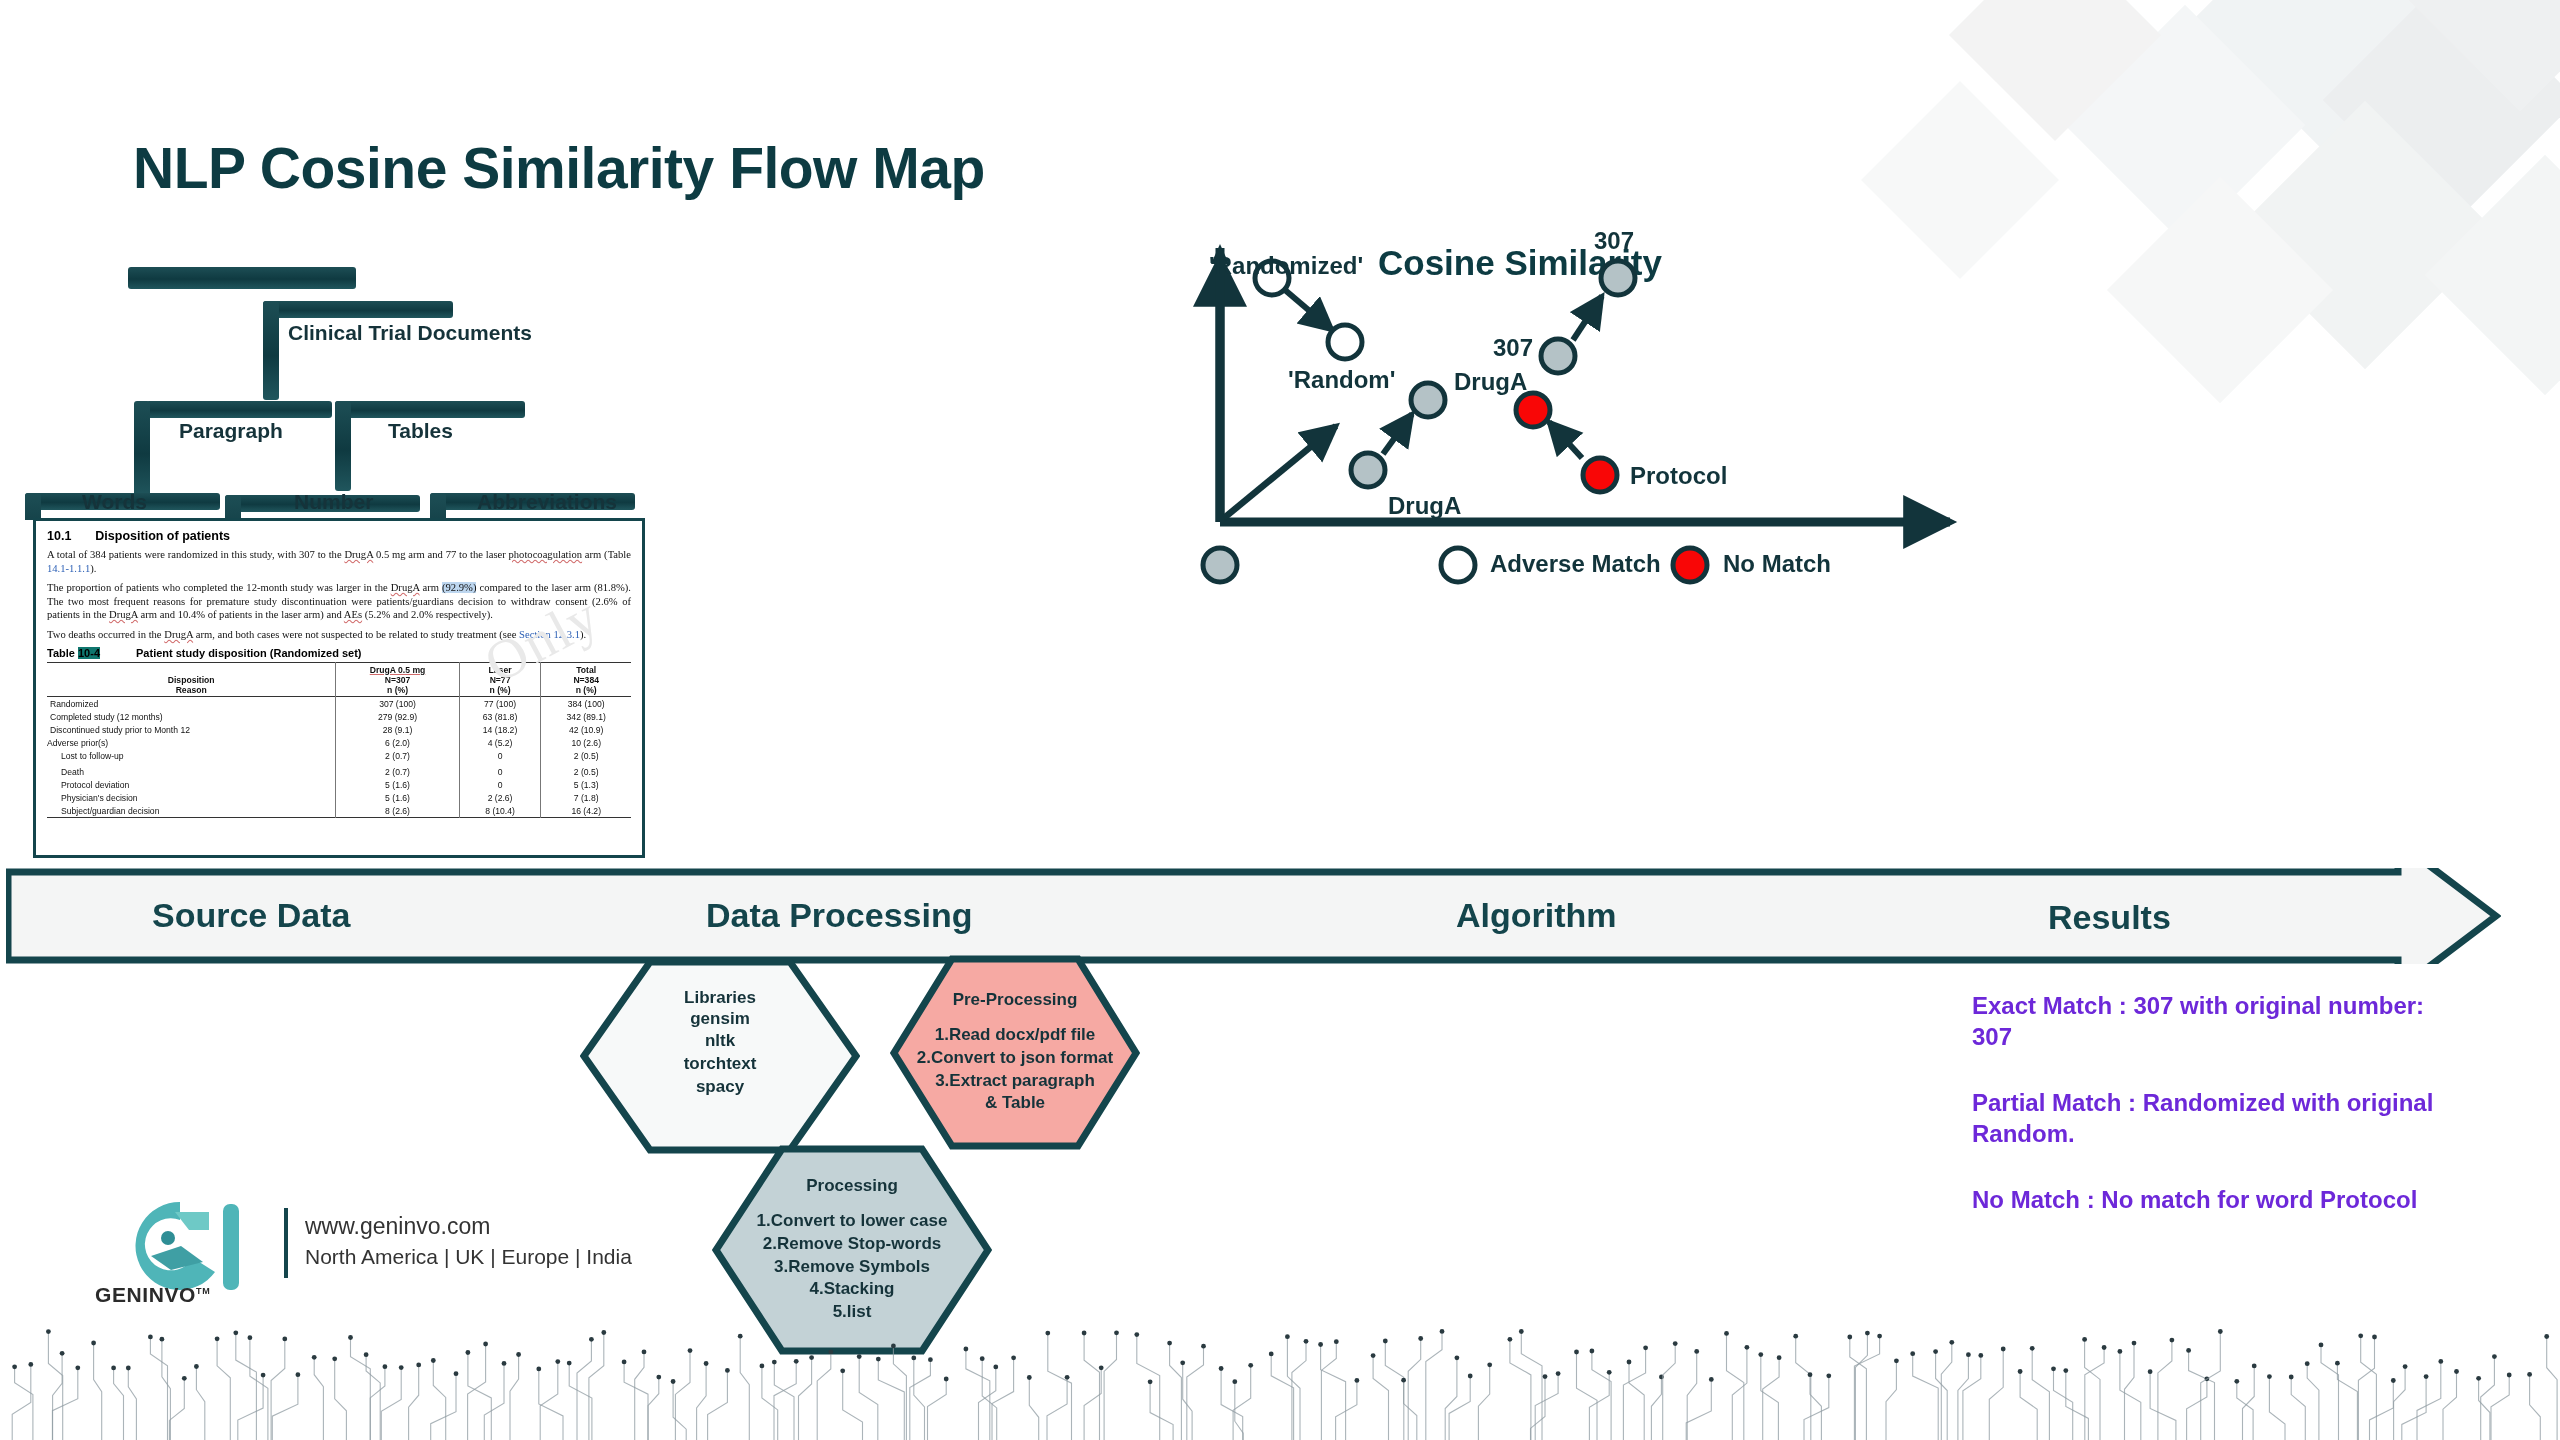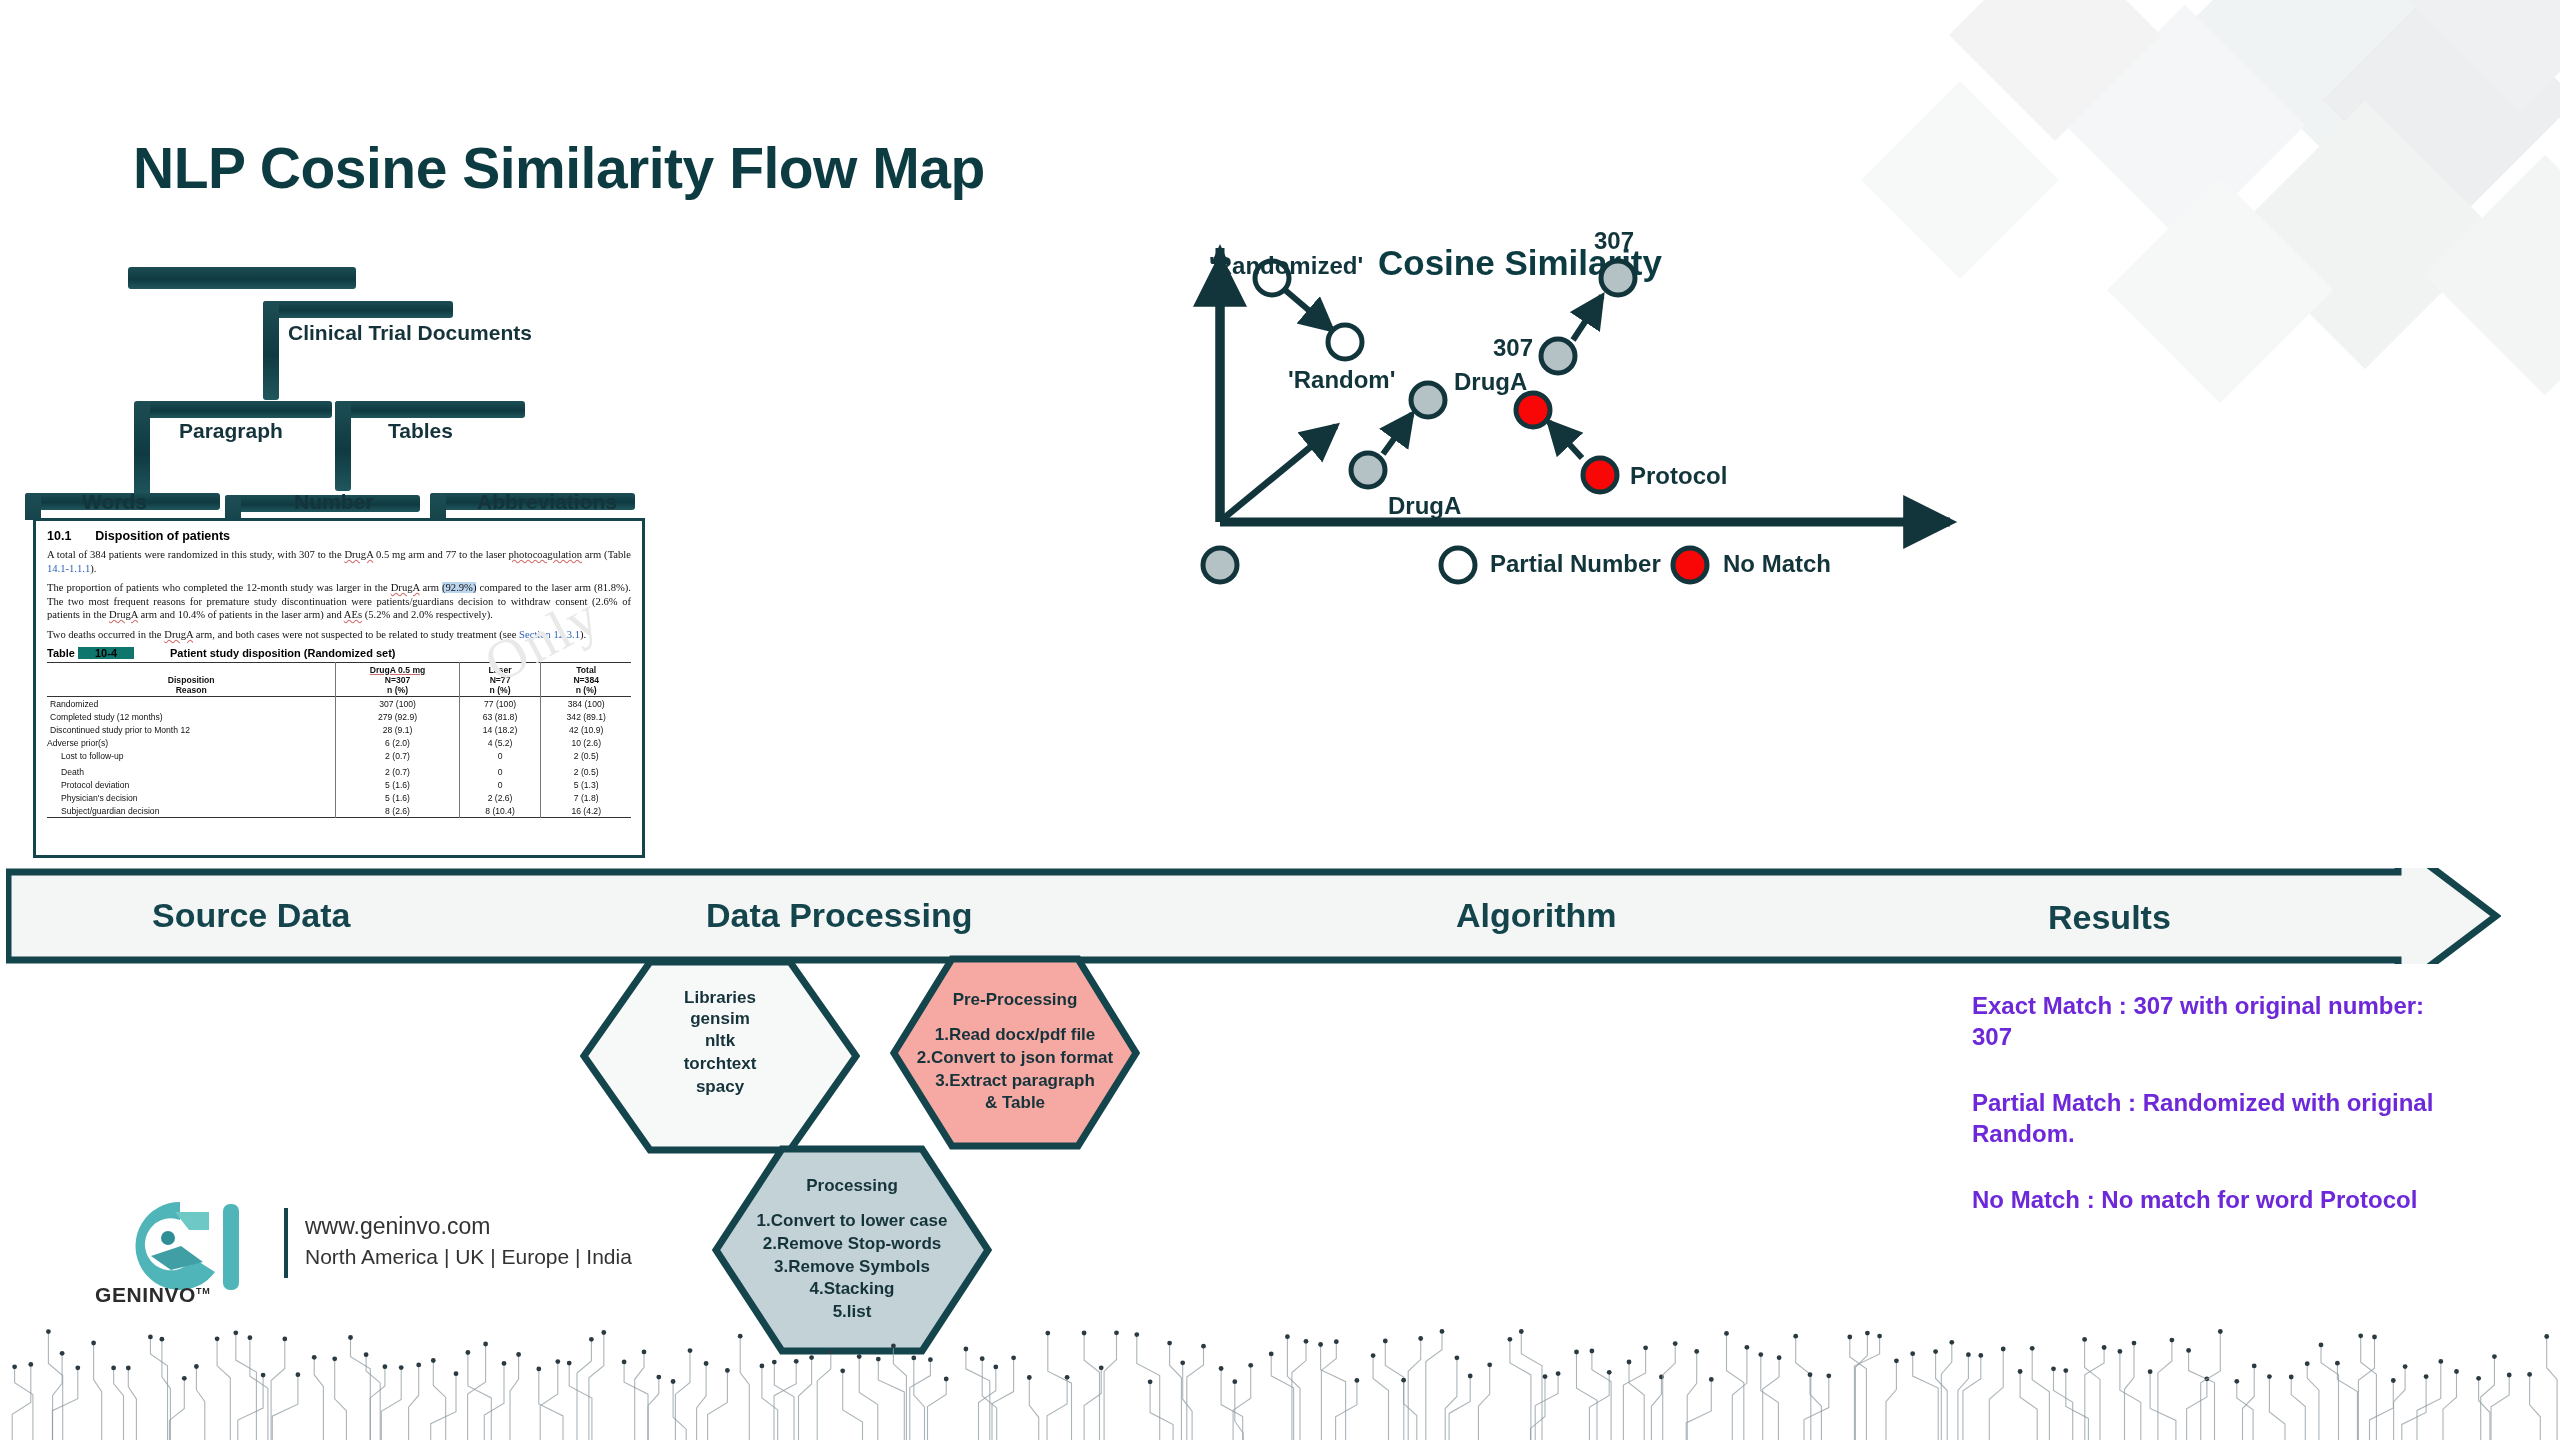--- a/index.html
+++ b/index.html
@@ -37,21 +37,21 @@
   .doc-inner{ padding:8px 11px 0 11px; position:relative; }
   .doc-h{ font-family:"Liberation Sans",sans-serif; font-weight:bold; font-size:12.5px; color:#000;
           display:flex; gap:24px; margin-bottom:5px;}
   .doc-p{ font-family:"Liberation Serif",serif; font-size:10.6px; color:#111; text-align:justify;
           line-height:1.28; margin-bottom:6px;}
   .doc-p .lnk{ color:#2b5fb5; }
   .doc-p .sq{ text-decoration:underline; text-decoration-color:#d06a6a; text-decoration-style:wavy; }
   .doc-p .hl{ background:#bdd6ef; }
   .doc-tcap{ font-family:"Liberation Sans",sans-serif; font-weight:bold; font-size:11px; color:#000;
              display:flex; gap:36px; margin:4px 0 3px 0;}
-  .doc-tcap .shade{ background:#0f766e; padding:0 17px; }
+  .doc-tcap .shade{ background:#0f766e; padding:0 0; }
   table.doc-table{ width:100%; border-collapse:collapse; font-family:"Liberation Sans",sans-serif;
                    font-size:8.6px; color:#111; }
   table.doc-table th, table.doc-table td{ padding:1.5px 3px; }
   table.doc-table thead th{ font-weight:bold; text-align:center; vertical-align:bottom; }
   table.doc-table thead th.first{ text-align:center; }
   table.doc-table td.num{ text-align:center; }
   .tb-top{ border-top:1.4px solid #333; }
   .tb-bot{ border-bottom:1.4px solid #333; }
   .vline{ border-left:1px solid #777; }
   .doc-wm{
@@ -327,21 +327,21 @@
     <div class="sc-label" style="left:-5px;  top:22px;margin-left:24px;">'Randomized'</div>
     <div class="sc-label" style="left:98px;  top:136px;">'Random'</div>
     <div class="sc-label" style="left:404px; top:-3px;">307</div>
     <div class="sc-label" style="left:303px; top:104px;">307</div>
     <div class="sc-label" style="left:264px; top:138px;">DrugA</div>
     <div class="sc-label" style="left:198px; top:262px;">DrugA</div>
     <div class="sc-label" style="left:440px; top:232px;">Protocol</div>
 
     
     <div class="legend-label" style="left:58px;  top:320px;"></div>
-    <div class="legend-label" style="left:300px; top:320px;">Partial Number</div>
+    <div class="legend-label" style="left:300px; top:320px;">Adverse Match</div>
     <div class="legend-label" style="left:533px; top:320px;">No Match</div>
   </div>
 
   <div class="banner">
     <svg width="2495" height="96" viewBox="0 0 2495 96" preserveAspectRatio="none">
       <path d="M2,4 L2392,4 L2392,-26 L2490,48 L2392,122 L2392,92 L2,92 Z" fill="#f4f5f5" stroke="#14454c" stroke-width="7" stroke-linejoin="miter"></path>
     </svg>
     <div class="banner-txt" style="left:146px;  top:28px;">Source Data</div>
     <div class="banner-txt" style="left:700px;  top:28px;">Data Processing</div>
     <div class="banner-txt" style="left:1450px; top:28px;">Algorithm</div>

